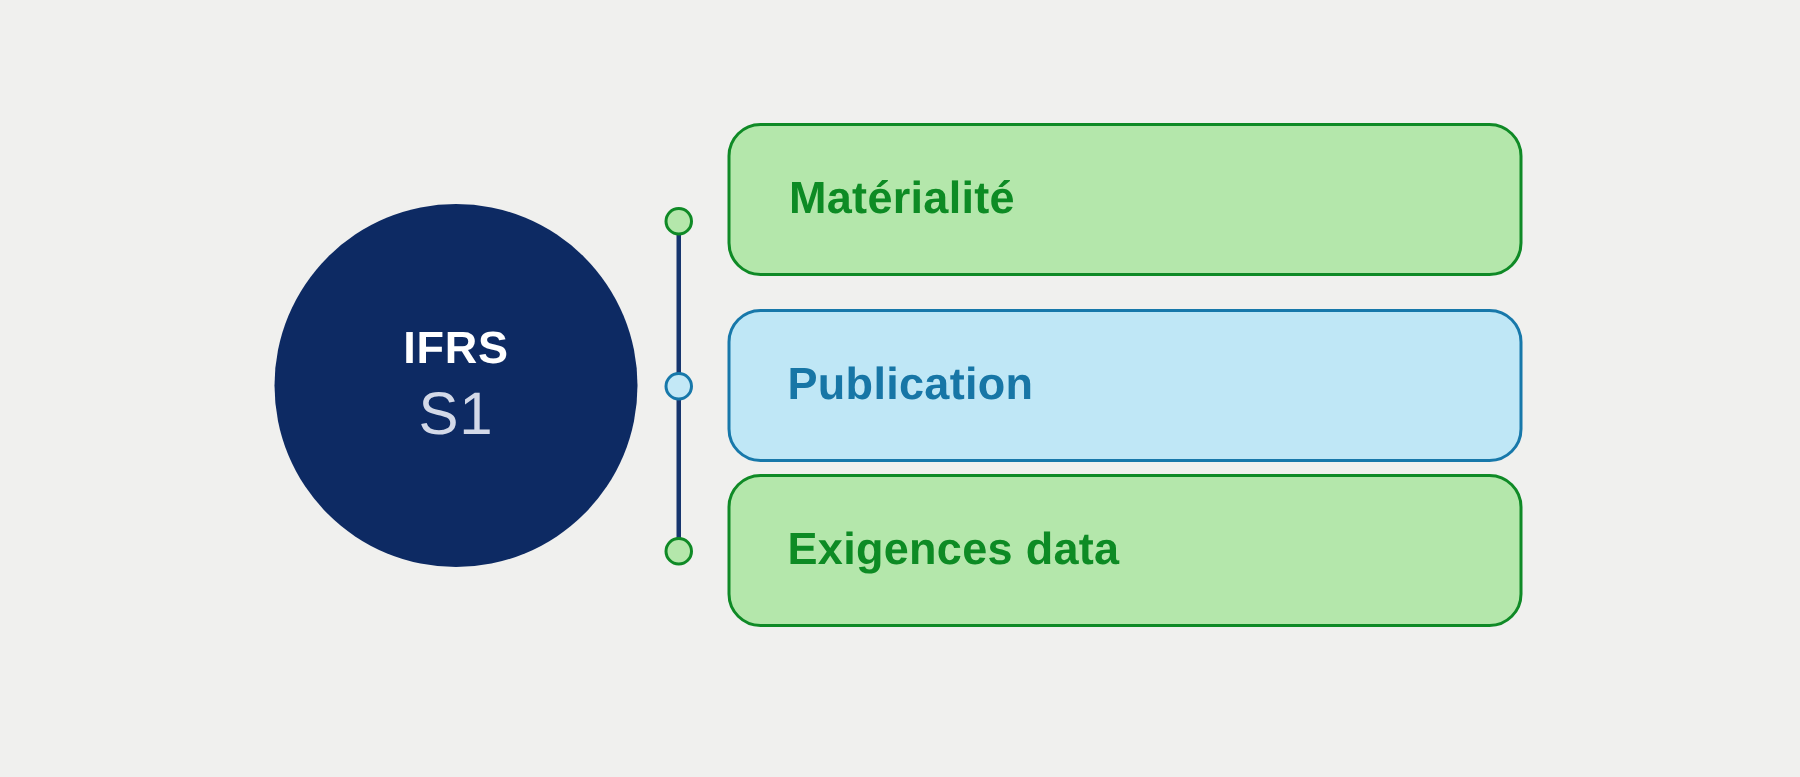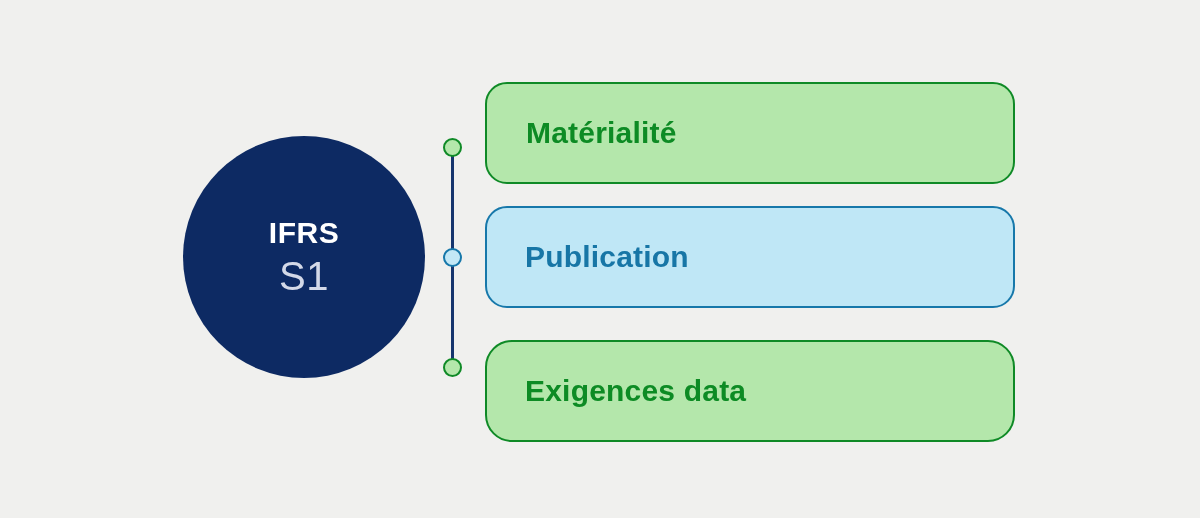--- a/index.html
+++ b/index.html
@@ -65,21 +65,21 @@
     border-radius: 22px;
     border-style: solid;
     border-width: 2.5px;
     box-sizing: border-box;
     display: flex;
     align-items: center;
     padding-left: 38px;
   }
   .item-box-1 { top: 82px; padding-left: 39px; }
   .item-box-2 { top: 206px; }
-  .item-box-3 { top: 340px; border-radius: 27px; }
+  .item-box-3 { top: 316px; }
   .item-label {
     font-size: 30px;
     font-weight: 600;
     letter-spacing: 0.2px;
   }
 </style>
 </head>
 <body>
 
 <div class="canvas" style="background-color: rgb(240, 240, 238);">

